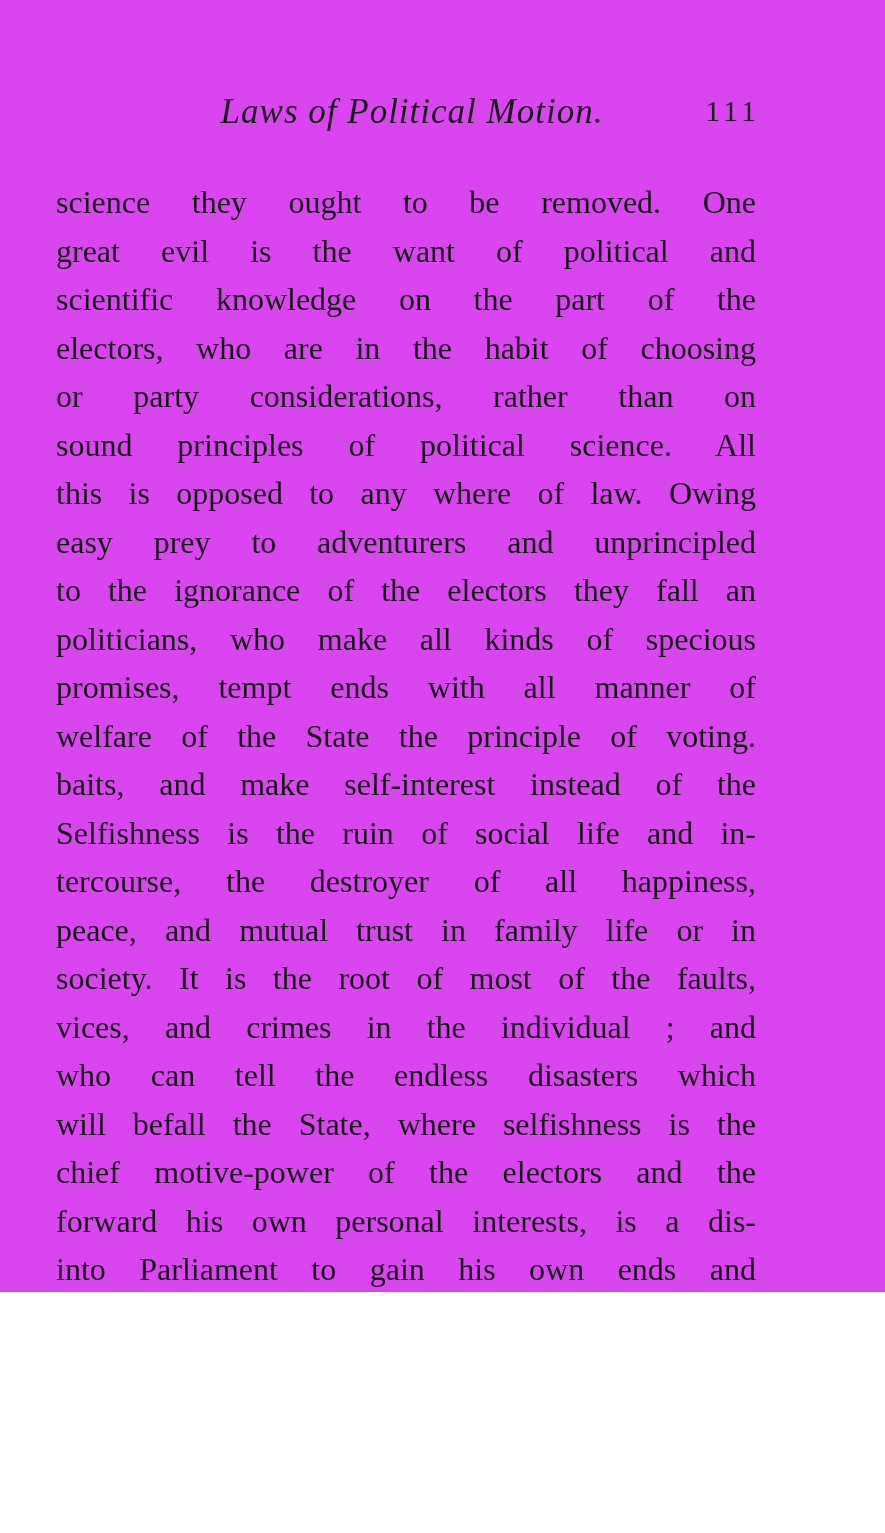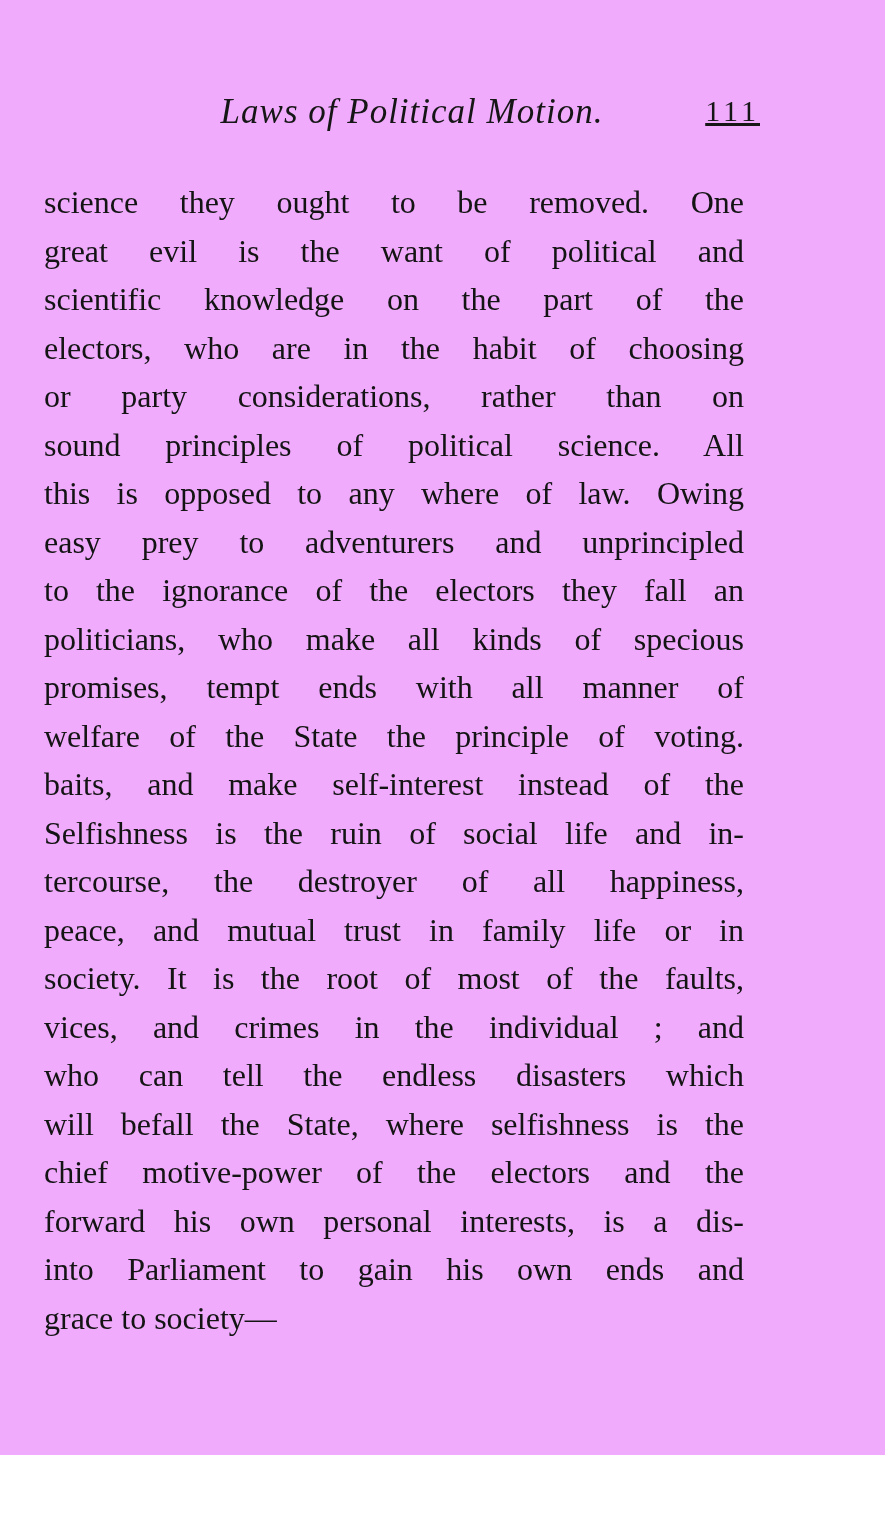--- a/index.html
+++ b/index.html
@@ -3,22 +3,22 @@
 <meta charset="utf-8">
 <style>
   html, body {
     margin: 0;
     padding: 0;
     background: #ffffff;
   }
   .page {
     position: relative;
     width: 885px;
-    height: 1455px;
-    background: #f0abfc;
+    height: 1292px;
+    background: #d946ef;
     overflow: hidden;
     font-family: "Liberation Serif", serif;
     color: #141414;
   }
   .running-header {
     position: absolute;
     left: 62px;
     top: 92px;
     width: 700px;
     height: 50px;
@@ -32,25 +32,24 @@
     color: #161616;
   }
   .running-header .folio {
     position: absolute;
     right: 2px;
     top: 2px;
     font-size: 30px;
     letter-spacing: 4px;
     font-variant-numeric: lining-nums;
     color: #161616;
-    text-decoration: underline;
   }
   .text-block {
     position: absolute;
-    left: 44px;
+    left: 56px;
     top: 178px;
     width: 700px;
   }
   .text-line {
     display: block;
     width: 100%;
     font-size: 32px;
     line-height: 48.5px;
     text-align: justify;
     text-align-last: justify;

